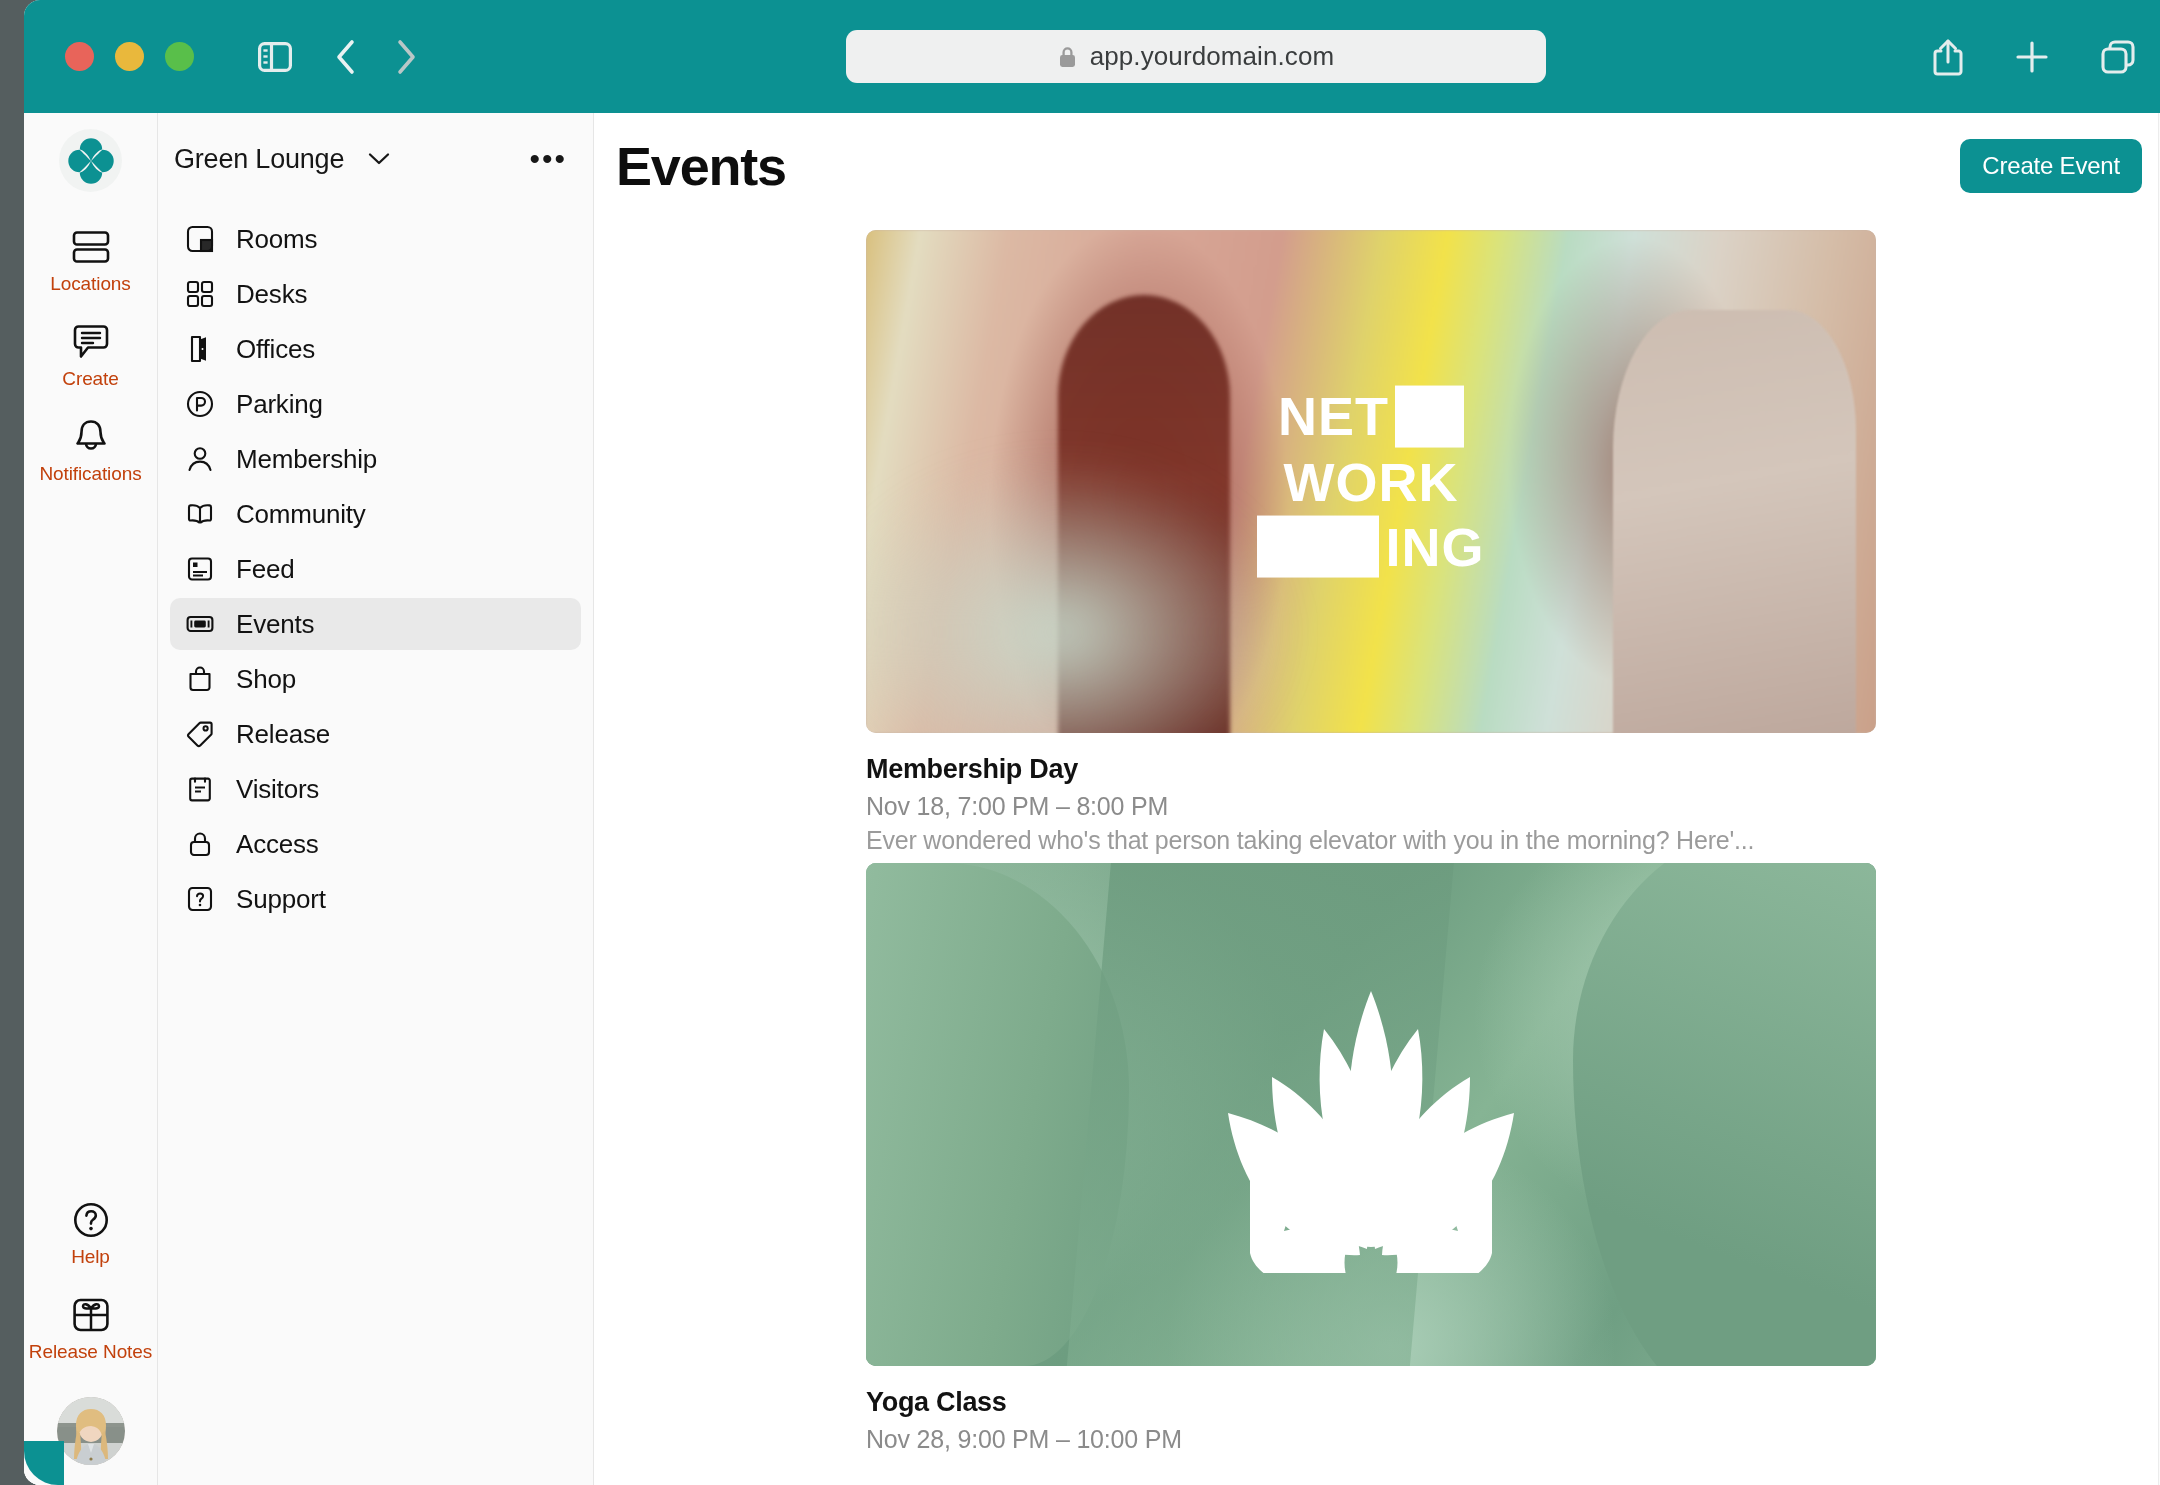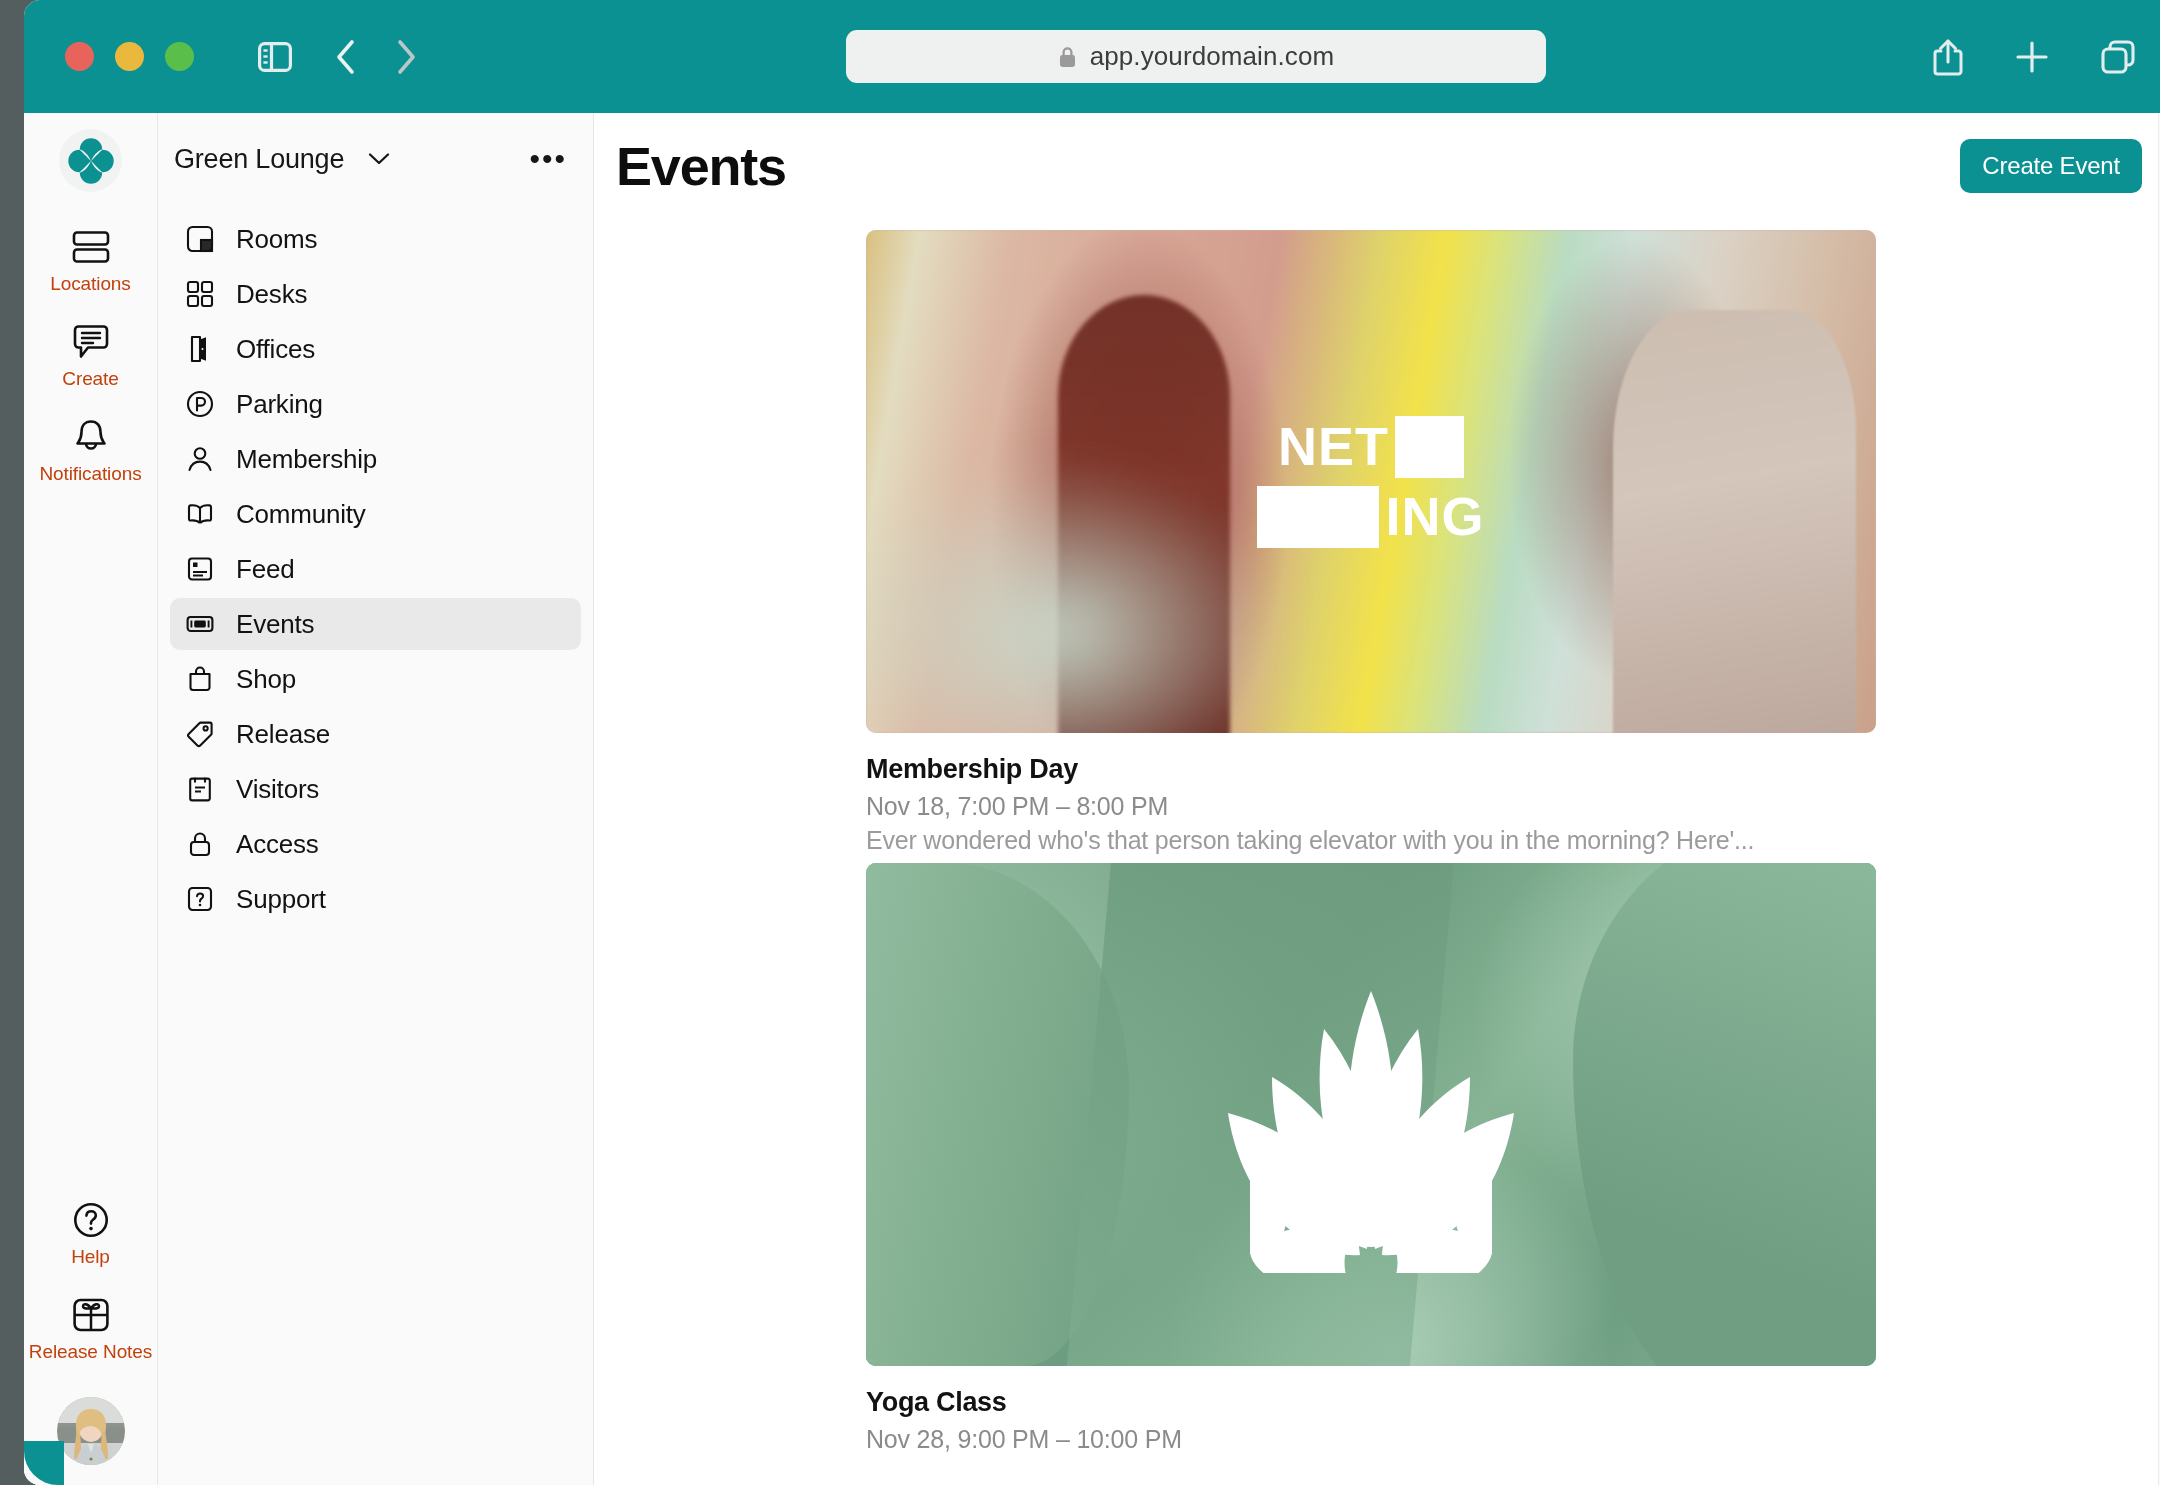--- a/index.html
+++ b/index.html
@@ -600,20 +600,23 @@
             <div class="event-media media-networking">
               <div class="mn-bg"></div>
               <div class="mn-person-l"></div>
               <div class="mn-head-r"></div>
               <div class="mn-person-r"></div>
               <div class="mn-blurfg"></div>
               <div class="mn-wordmark">
                 <div class="mn-line">
                   <span class="mn-txt">NET</span>
                   <span class="mn-block"></span>
+                </div>
+                <div class="mn-line">
+                  <span class="mn-txt">WORK</span>
                 </div>
                 <div class="mn-line">
                   <span class="mn-block-wide"></span>
                   <span class="mn-txt">ING</span>
                 </div>
               </div>
             </div>
             <div class="event-title">Membership Day</div>
             <div class="event-time">Nov 18, 7:00 PM – 8:00 PM</div>
             <div class="event-desc">Ever wondered who's that person taking elevator with you in the morning? Here'...</div>

